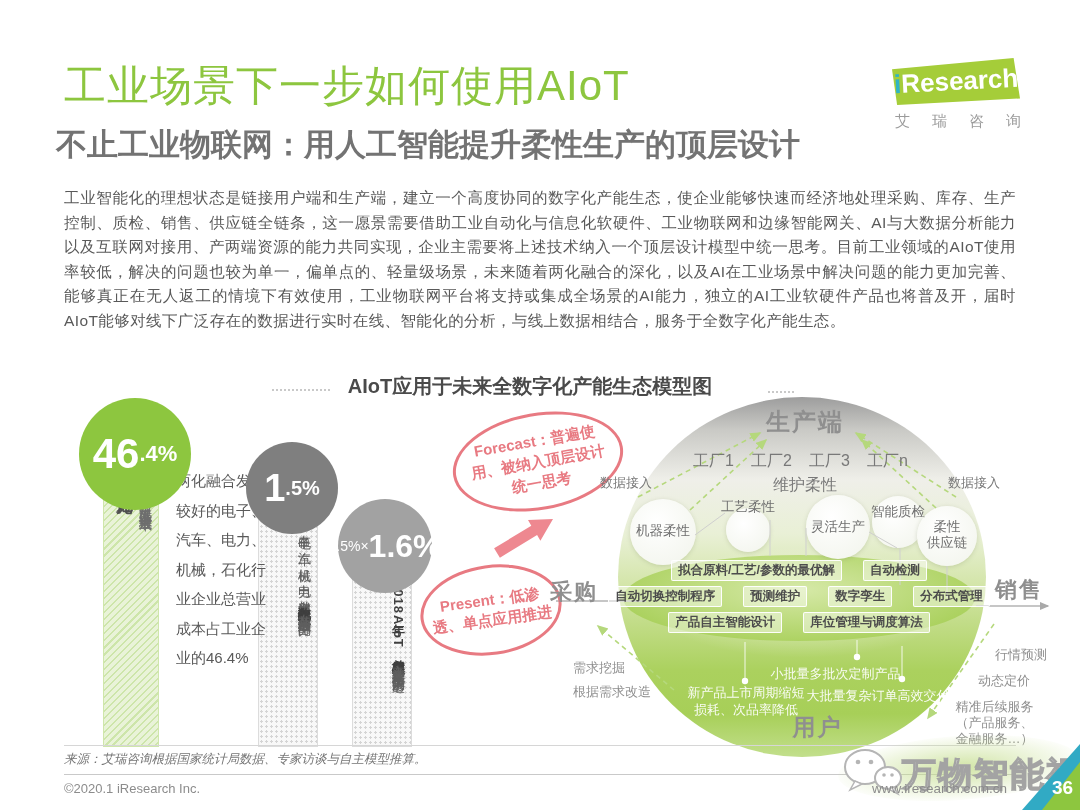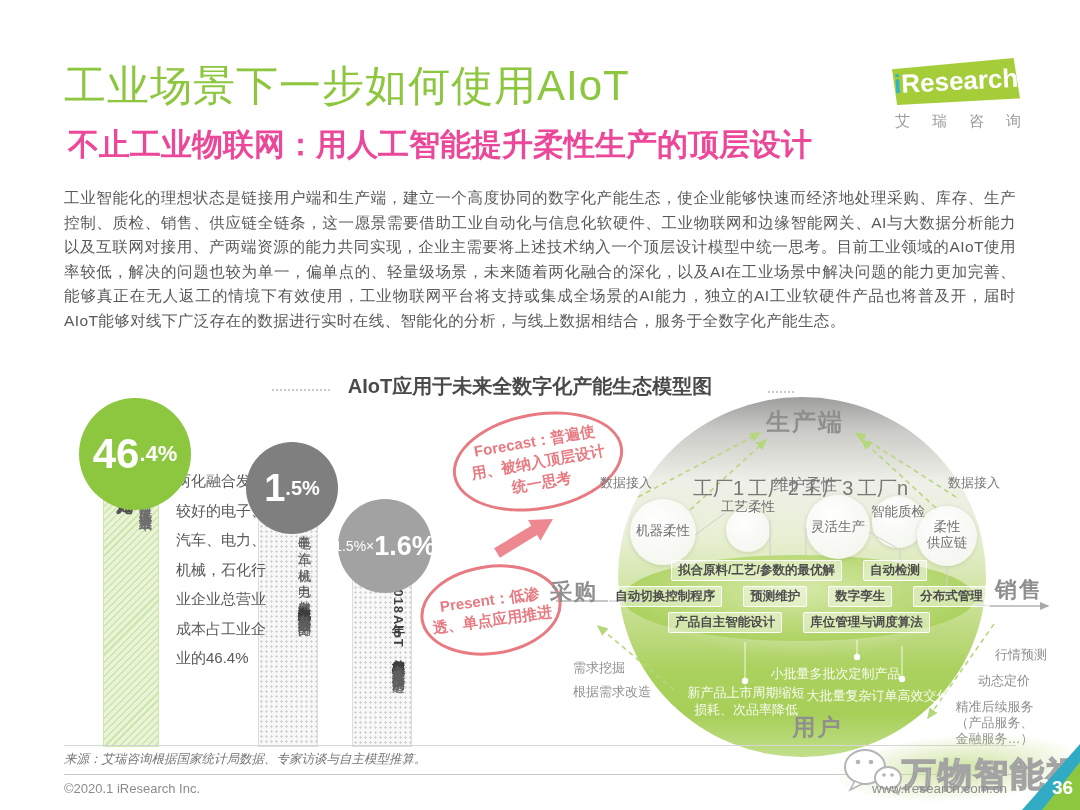--- a/index.html
+++ b/index.html
@@ -2,21 +2,21 @@
 <html><head>
 <meta charset="utf-8">
 <style>
   html,body{margin:0;padding:0;background:#fff;}
   .page{position:relative;width:1080px;height:810px;background:#fff;overflow:hidden;
         font-family:"Liberation Sans","DejaVu Sans",sans-serif;}
   .abs{position:absolute;}
 
   
   .title{left:64px;top:58px;font-size:42px;font-weight:normal;color:#8dc63f;letter-spacing:1px;z-index:4;}
-  .subtitle{left:68px;top:124px;font-size:31px;font-weight:bold;color:#ec4899;z-index:4;}
+  .subtitle{left:56px;top:124px;font-size:31px;font-weight:bold;color:#737373;z-index:4;}
   .logo-flag{left:892px;top:58px;width:128px;height:47px;background:#a5cd39;
              clip-path:polygon(0 24%,95% 0,100% 86%,4% 100%);display:flex;align-items:center;justify-content:center;z-index:4;}
   .logo-flag .txt{font-size:26px;font-weight:bold;color:#fff;transform:rotate(-3deg);}
   .logo-flag .i{color:#2fb4c4;}
   .logo-cn{left:895px;top:112px;font-size:15px;color:#9b9b9b;letter-spacing:22px;white-space:nowrap;z-index:4;}
 
   .para{left:64px;top:186px;width:952px;font-size:15.5px;line-height:24.6px;color:#595959;
         text-align:justify;letter-spacing:.4px;z-index:4;}
 
   .fig-title{left:65px;top:373px;width:930px;text-align:center;font-size:20px;font-weight:bold;color:#4a4a4a;z-index:4;}
@@ -103,21 +103,21 @@
   <div class="stat" style="left:79px;top:398px;width:112px;height:112px;background:#8dc63f;">
     <span class="big" style="font-size:42px;">46</span>
       <span style="font-size:22px;font-weight:bold;">.4%</span>
   </div>
   <div class="stat" style="left:246px;top:442px;width:92px;height:92px;background:#7f7f7f;">
     <span class="big" style="font-size:38px;">1</span>
       <span style="font-size:20px;font-weight:bold;">.5%</span>
   </div>
   <div class="stat" style="left:338px;top:499px;width:94px;height:94px;background:#a2a2a2;">
     <span style="font-size:14px;">1.5%×</span>
-      <span class="big" style="font-size:27px;">1.6%</span>
+      <span class="big" style="font-size:32px;">1.6%</span>
   </div>
 
   <div class="abs note" style="left:176px;top:466px;width:104px;">两化融合发展较好的电子、汽车、电力、机械，石化行业企业总营业成本占工业企业的46.4%</div>
 
   <div class="oval" style="left:452px;top:413px;width:172px;height:97px;transform:rotate(-10deg);font-size:15px;line-height:21px;padding:4px 10px;">Forecast：普遍使用、被纳入顶层设计统一思考</div>
   <div class="oval" style="left:420px;top:565px;width:142px;height:90px;transform:rotate(-8deg);font-size:15px;line-height:20px;padding:4px 8px;">Present：低渗透、单点应用推进</div>
 
   <div class="abs sphere"></div>
   <div class="abs band"></div>
 
@@ -165,21 +165,21 @@
     <g fill="#ffffff">
       <circle cx="745" cy="681" r="3.2"></circle>
         <circle cx="857" cy="657" r="3.2"></circle>
         <circle cx="902" cy="679" r="3.2"></circle>
     </g>
 
     <polygon points="494.1,548.3 531.3,525.7 528.0,520.1 553,519 540.4,540.7 537.1,535.1 499.9,557.7" fill="#ee8890"></polygon>
   </svg>
 
   <div class="abs bigword" style="left:640px;top:406px;width:330px;text-align:center;font-size:24px;">生产端</div>
-  <div class="abs" style="left:693px;top:451px;width:215px;display:flex;justify-content:space-between;font-size:20px;color:#787878;z-index:4;margin-top:24px;">
+  <div class="abs" style="left:693px;top:451px;width:215px;display:flex;justify-content:space-between;font-size:16px;color:#787878;z-index:4;">
     <span>工厂1</span>
     <span>工厂2</span>
     <span>工厂3</span>
     <span>工厂n</span>
   </div>
   <div class="ecolabel" style="left:600px;top:474px;font-size:13px;">数据接入</div>
   <div class="ecolabel" style="left:948px;top:474px;font-size:13px;">数据接入</div>
   <div class="ecolabel" style="left:745px;top:475px;width:120px;text-align:center;font-size:16px;">维护柔性</div>
 
   <div class="ecolabel" style="left:630px;top:522px;width:66px;text-align:center;font-size:13.5px;color:#6f6f6f;">机器柔性</div>

